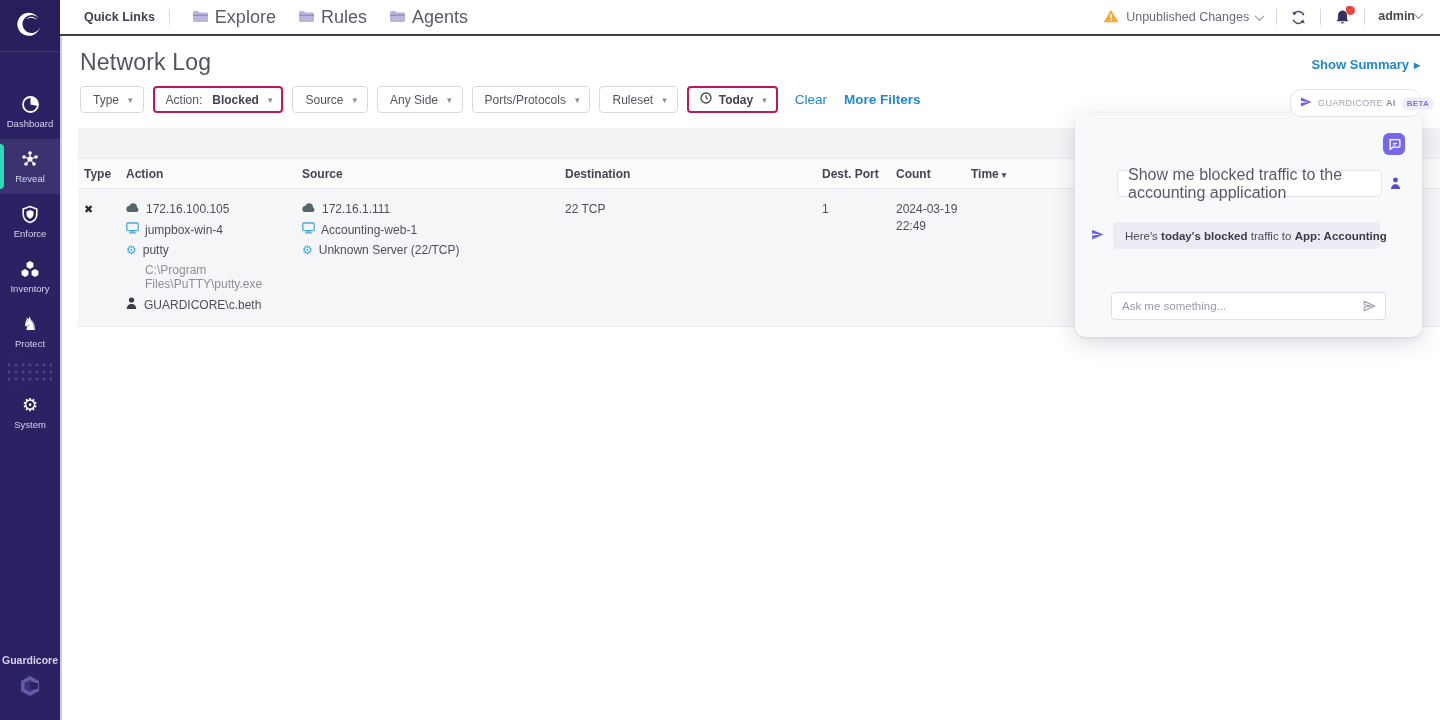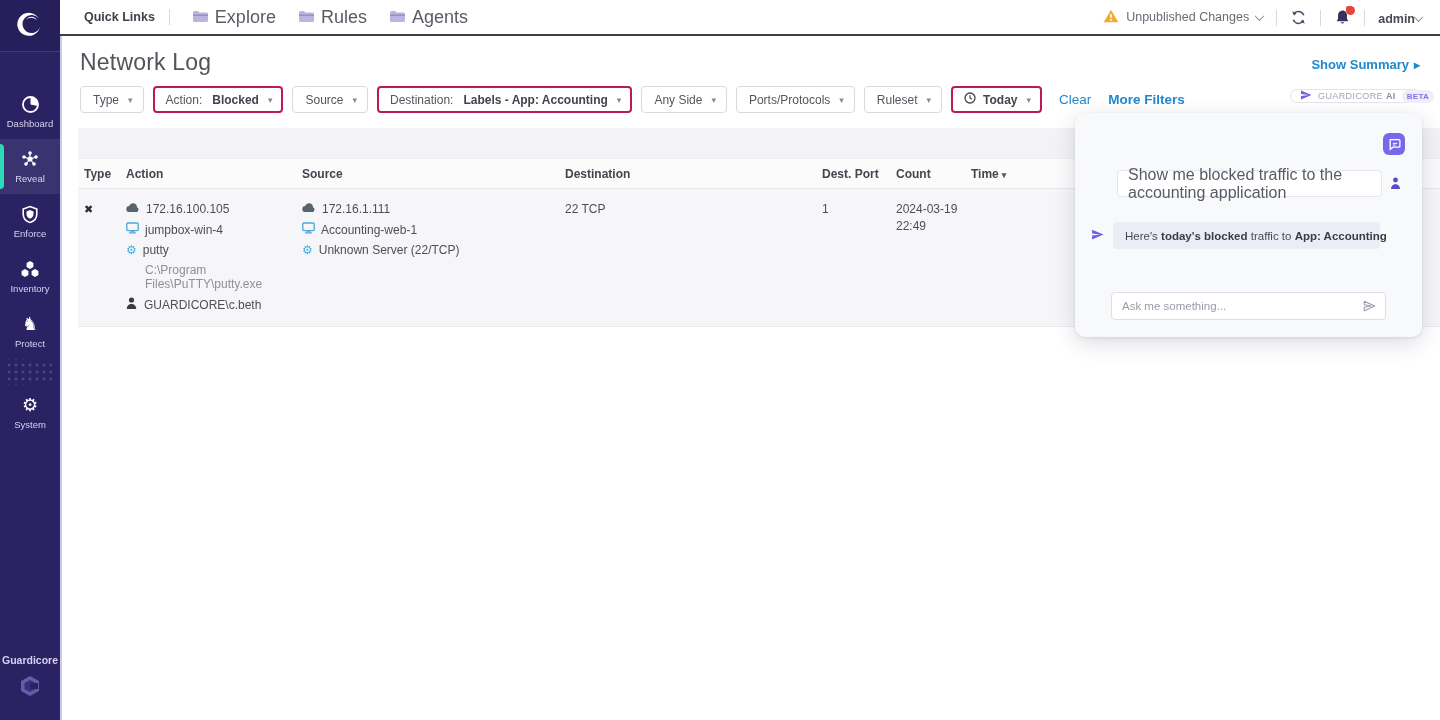--- a/index.html
+++ b/index.html
@@ -21,21 +21,21 @@
   .sb-brand { position: absolute; bottom: 18px; left: 0; width: 60px; text-align: center; }
   .sb-brand-name { font-size: 10.5px; color: #d6d2f0; font-weight: bold; display: block; margin-bottom: 8px; }
 
   
   .topbar { position: absolute; left: 60px; top: 0; width: 1380px; height: 36px; background: #fff; border-bottom: 2px solid #404040; display: flex; align-items: center; padding: 0 18px 0 24px; z-index: 3; }
   .tb-left { display: flex; align-items: center; gap: 14px; }
   .quick-links { font-size: 12.5px; font-weight: bold; color: #3f3f4a; cursor: pointer; }
   .tb-sep { width: 1px; height: 16px; background: #d8d8e2; }
   .tb-nav { display: flex; align-items: center; gap: 6px; cursor: pointer; margin-left: 8px; }
   .tb-nav span { font-size: 18px; color: #5b5b66; }
-  .tb-right { margin-left: auto; display: flex; align-items: flex-end; gap: 13px; }
+  .tb-right { margin-left: auto; display: flex; align-items: flex-start; gap: 13px; }
   .unpub { display: flex; align-items: center; gap: 7px; cursor: pointer; }
   .unpub span { font-size: 12.5px; color: #6b6b76; }
   .chev { width: 7px; height: 7px; border-right: 1.6px solid #8a8a96; border-bottom: 1.6px solid #8a8a96; transform: rotate(45deg) translate(-1px,-1px); display: inline-block; }
   .admin { display: flex; align-items: center; cursor: pointer; }
   .admin span { font-size: 12.5px; font-weight: bold; color: #4a4a55; }
   .icon-btn { cursor: pointer; display: flex; align-items: center; }
   .bell-wrap { position: relative; }
   .bell-badge { position: absolute; top: -3px; right: -4px; width: 9px; height: 9px; border-radius: 2px 50% 50% 50%; background: #e2493c; }
 
   
@@ -65,21 +65,21 @@
   .line { display: flex; align-items: center; gap: 6px; margin-bottom: 6px; }
   .line:last-child { margin-bottom: 0; }
   .path-line { padding-left: 19px; color: #8f8f98; }
   .x-ico::after { content: "✖"; font-size: 11px; color: #2c2c35; }
   .blocked-ico { width: 12px; height: 12px; border-radius: 50%; background: #e25555; position: relative; flex: 0 0 12px; }
   .blocked-ico::after { content: ""; position: absolute; left: 2.5px; top: 5px; width: 7px; height: 2px; background: #fff; }
   .user-mini { flex: 0 0 12px; }
   .time-cell div { margin-bottom: 3px; }
 
   
-  .ai-pill { position: absolute; left: 1290px; top: 89px; width: 131px; height: 14px; background: #fff; border: 1px solid #e4e4ee; border-radius: 11px; display: flex; align-items: center; gap: 6px; padding: 0 9px; z-index: 6; cursor: pointer; }
+  .ai-pill { position: absolute; left: 1290px; top: 89px; width: 131px; height: 28px; background: #fff; border: 1px solid #e4e4ee; border-radius: 11px; display: flex; align-items: center; gap: 6px; padding: 0 9px; z-index: 6; cursor: pointer; }
   .ai-pill .brand { font-size: 9px; letter-spacing: .4px; color: #a3a3b2; white-space: nowrap; }
   .ai-pill .brand b { color: #8c8ca0; }
   .beta-badge { font-size: 8px; font-weight: bold; color: #7f74e0; background: #efedfb; border-radius: 7px; padding: 2px 5px; letter-spacing: .3px; }
   .ai-panel { position: absolute; left: 1075px; top: 113px; width: 347px; height: 224px; background: #f8f9fb; border-radius: 10px; box-shadow: 0 6px 22px rgba(40,40,80,.16), 0 1px 3px rgba(40,40,80,.10); z-index: 5; }
   .new-chat-btn { position: absolute; right: 17px; top: 20px; width: 22px; height: 22px; background: #7668ea; border-radius: 6px; display: flex; align-items: center; justify-content: center; cursor: pointer; }
   .msg-user { position: absolute; left: 42px; right: 40px; top: 57px; height: 27px; background: #fff; border: 1px solid #e5e6ef; border-radius: 4px; display: flex; align-items: center; padding: 0 10px; font-size: 16px; color: #5a5a66; }
   .user-avatar { position: absolute; right: 21px; top: 62px; }
   .bot-avatar { position: absolute; left: 16px; top: 114px; }
   .msg-bot { position: absolute; left: 38px; right: 42px; top: 109px; height: 27px; background: #ecedf4; border-radius: 4px; display: flex; align-items: center; padding: 0 12px; font-size: 11.5px; color: #4a4a55; white-space: pre; }
   .msg-bot b { color: #3c3c48; }
@@ -245,25 +245,20 @@
     </div>
     <div class="chip active">
       <span>Action:</span>
         <span class="chip-val">Blocked</span>
         <span class="caret"></span>
     </div>
     <div class="chip">
       <span>Source</span>
         <span class="caret"></span>
     </div>
-    <div class="chip active">
-      <span>Destination:</span>
-        <span class="chip-val">Labels - App: Accounting</span>
-        <span class="caret"></span>
-    </div>
     <div class="chip">
       <span>Any Side</span>
         <span class="caret"></span>
     </div>
     <div class="chip">
       <span>Ports/Protocols</span>
         <span class="caret"></span>
     </div>
     <div class="chip">
       <span>Ruleset</span>

